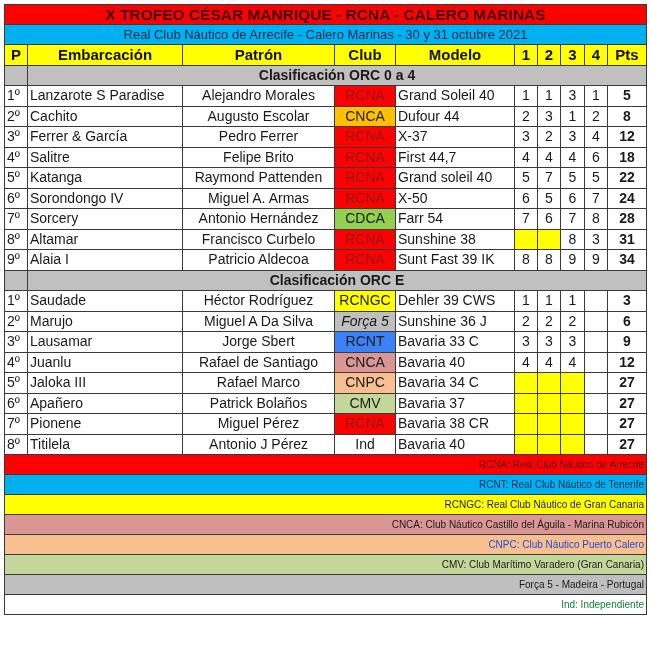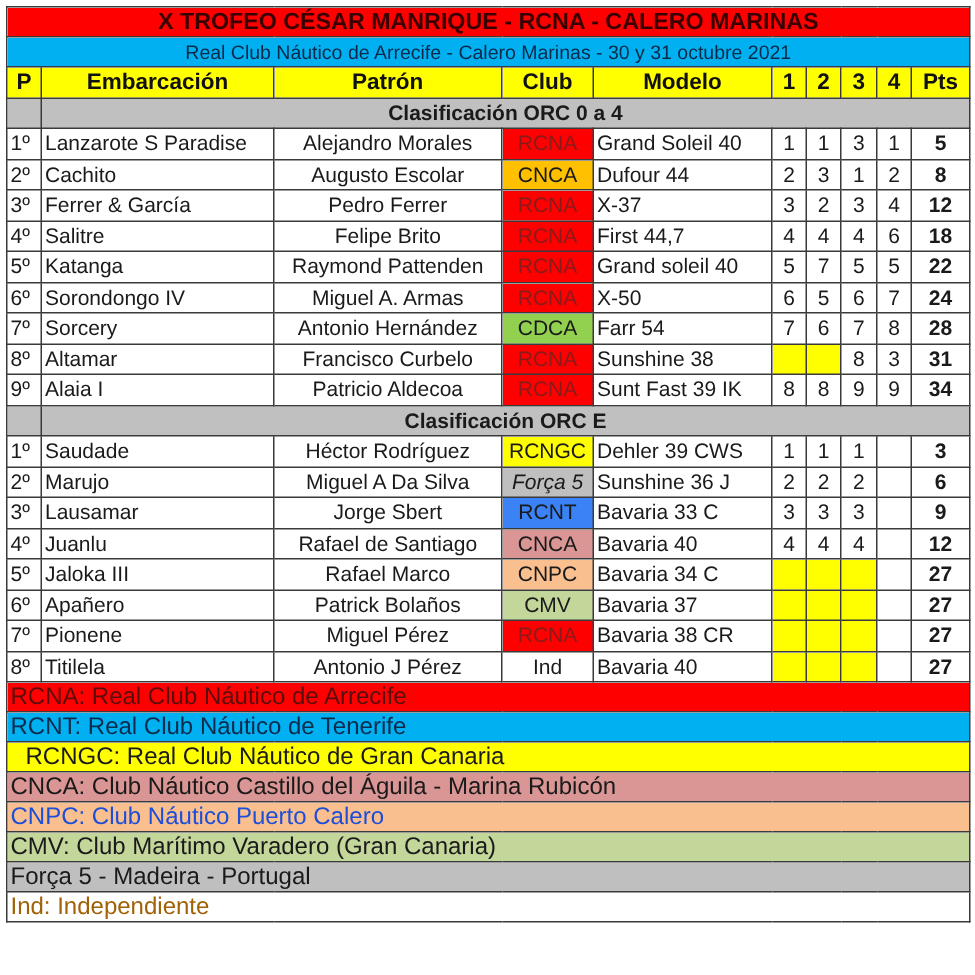--- a/index.html
+++ b/index.html
@@ -15,21 +15,21 @@
     .section td { background: #c0c0c0; font-weight: bold; text-align: center; font-size: 14px; }
     .section td.blank { background: #c0c0c0; }
     td.pos { text-align: left; padding-left: 2px; }
     td.boat { text-align: left; }
     td.skipper { text-align: center; }
     td.club { text-align: center; }
     td.model { text-align: left; margin-left: 29px; }
     td.race { text-align: center; padding: 0; }
     td.pts { text-align: center; font-weight: bold; }
     td.hl { background: #ffff00; padding-left: 36px; }
-    .legend td { height: 19px; font-size: 16px; text-align: left; padding-left: 2px; }
+    .legend td { height: 19px; font-size: 10px; text-align: right; padding-left: 2px; }
   </style>
 </head>
 <body>
 
 <div class="sheet">
   <table>
     <colgroup>
       <col style="width:23px">
         <col style="width:155px">
         <col style="width:152px">
@@ -287,17 +287,17 @@
         <tr class="legend">
           <td colspan="10" style="background: rgb(250, 191, 143); color: #1d4ed8;">CNPC: Club Náutico Puerto Calero</td>
         </tr>
         <tr class="legend">
           <td colspan="10" style="background: rgb(196, 215, 155); color: rgb(26, 26, 26);">CMV: Club Marítimo Varadero (Gran Canaria)</td>
         </tr>
         <tr class="legend">
           <td colspan="10" style="background: rgb(191, 191, 191); color: rgb(26, 26, 26);">Força 5 - Madeira - Portugal</td>
         </tr>
         <tr class="legend">
-          <td colspan="10" style="background: rgb(255, 255, 255); color: #a16207;">Ind: Independiente</td>
+          <td colspan="10" style="background: rgb(255, 255, 255); color: #15803d;">Ind: Independiente</td>
         </tr>
       </tbody>
   </table>
 </div>
 
 </body></html>

